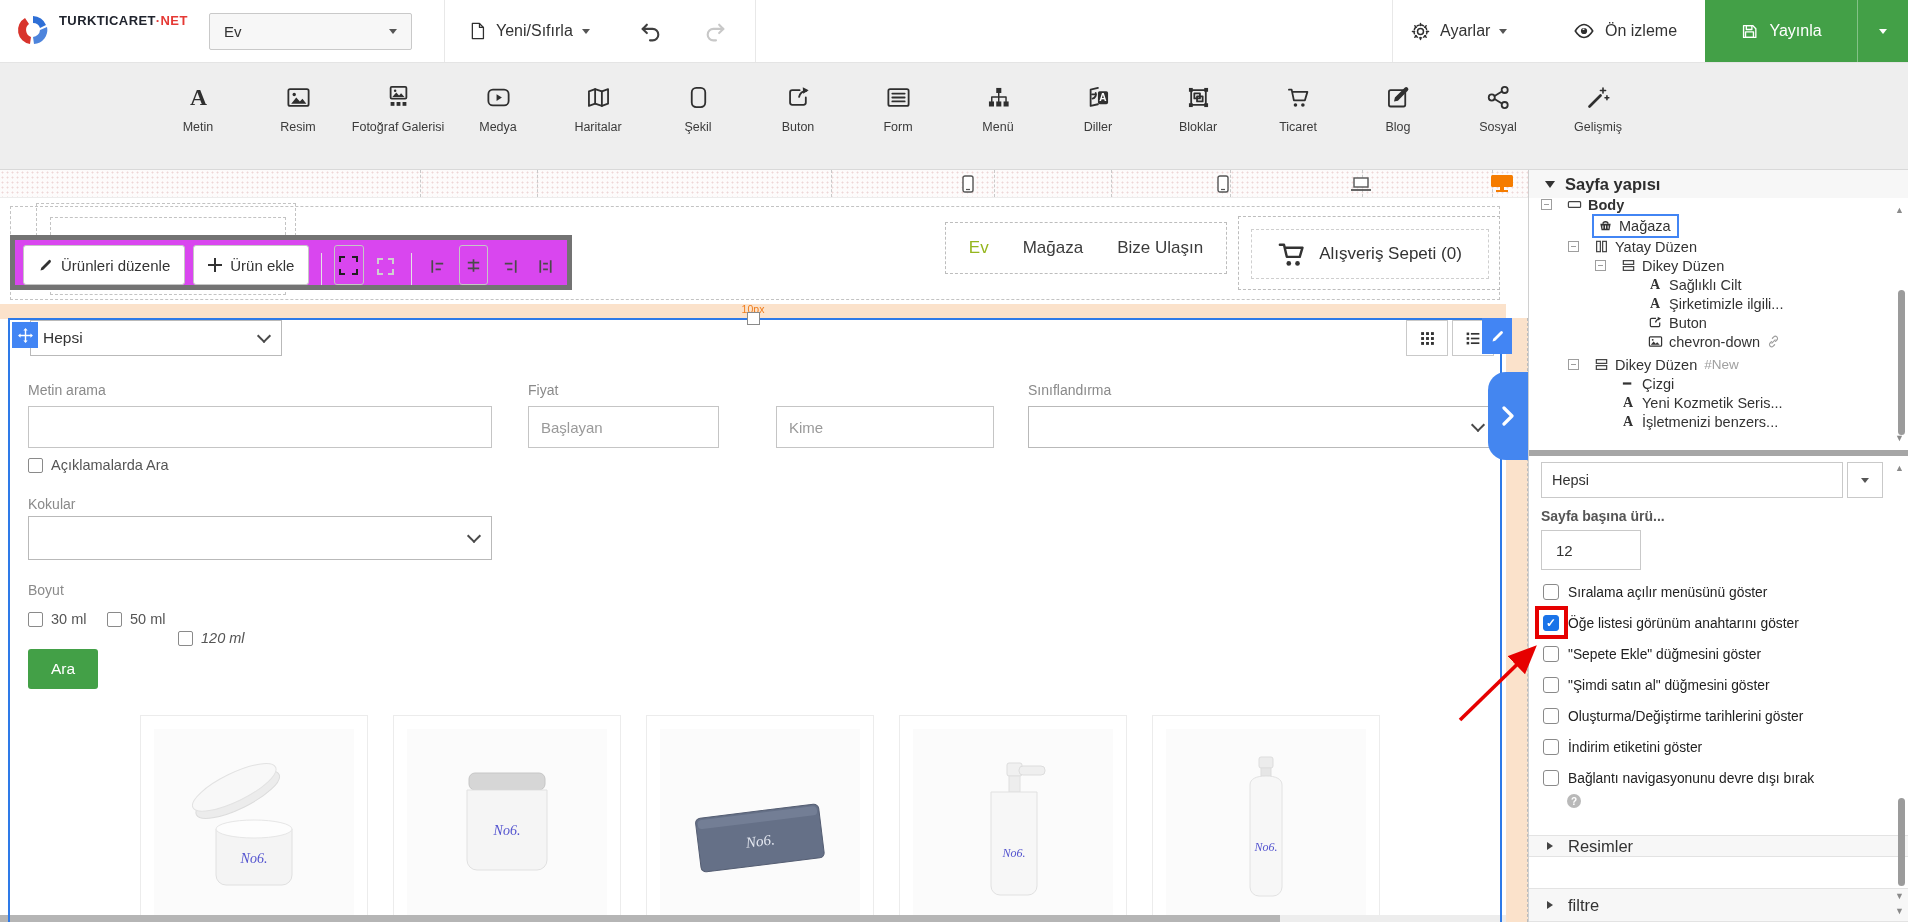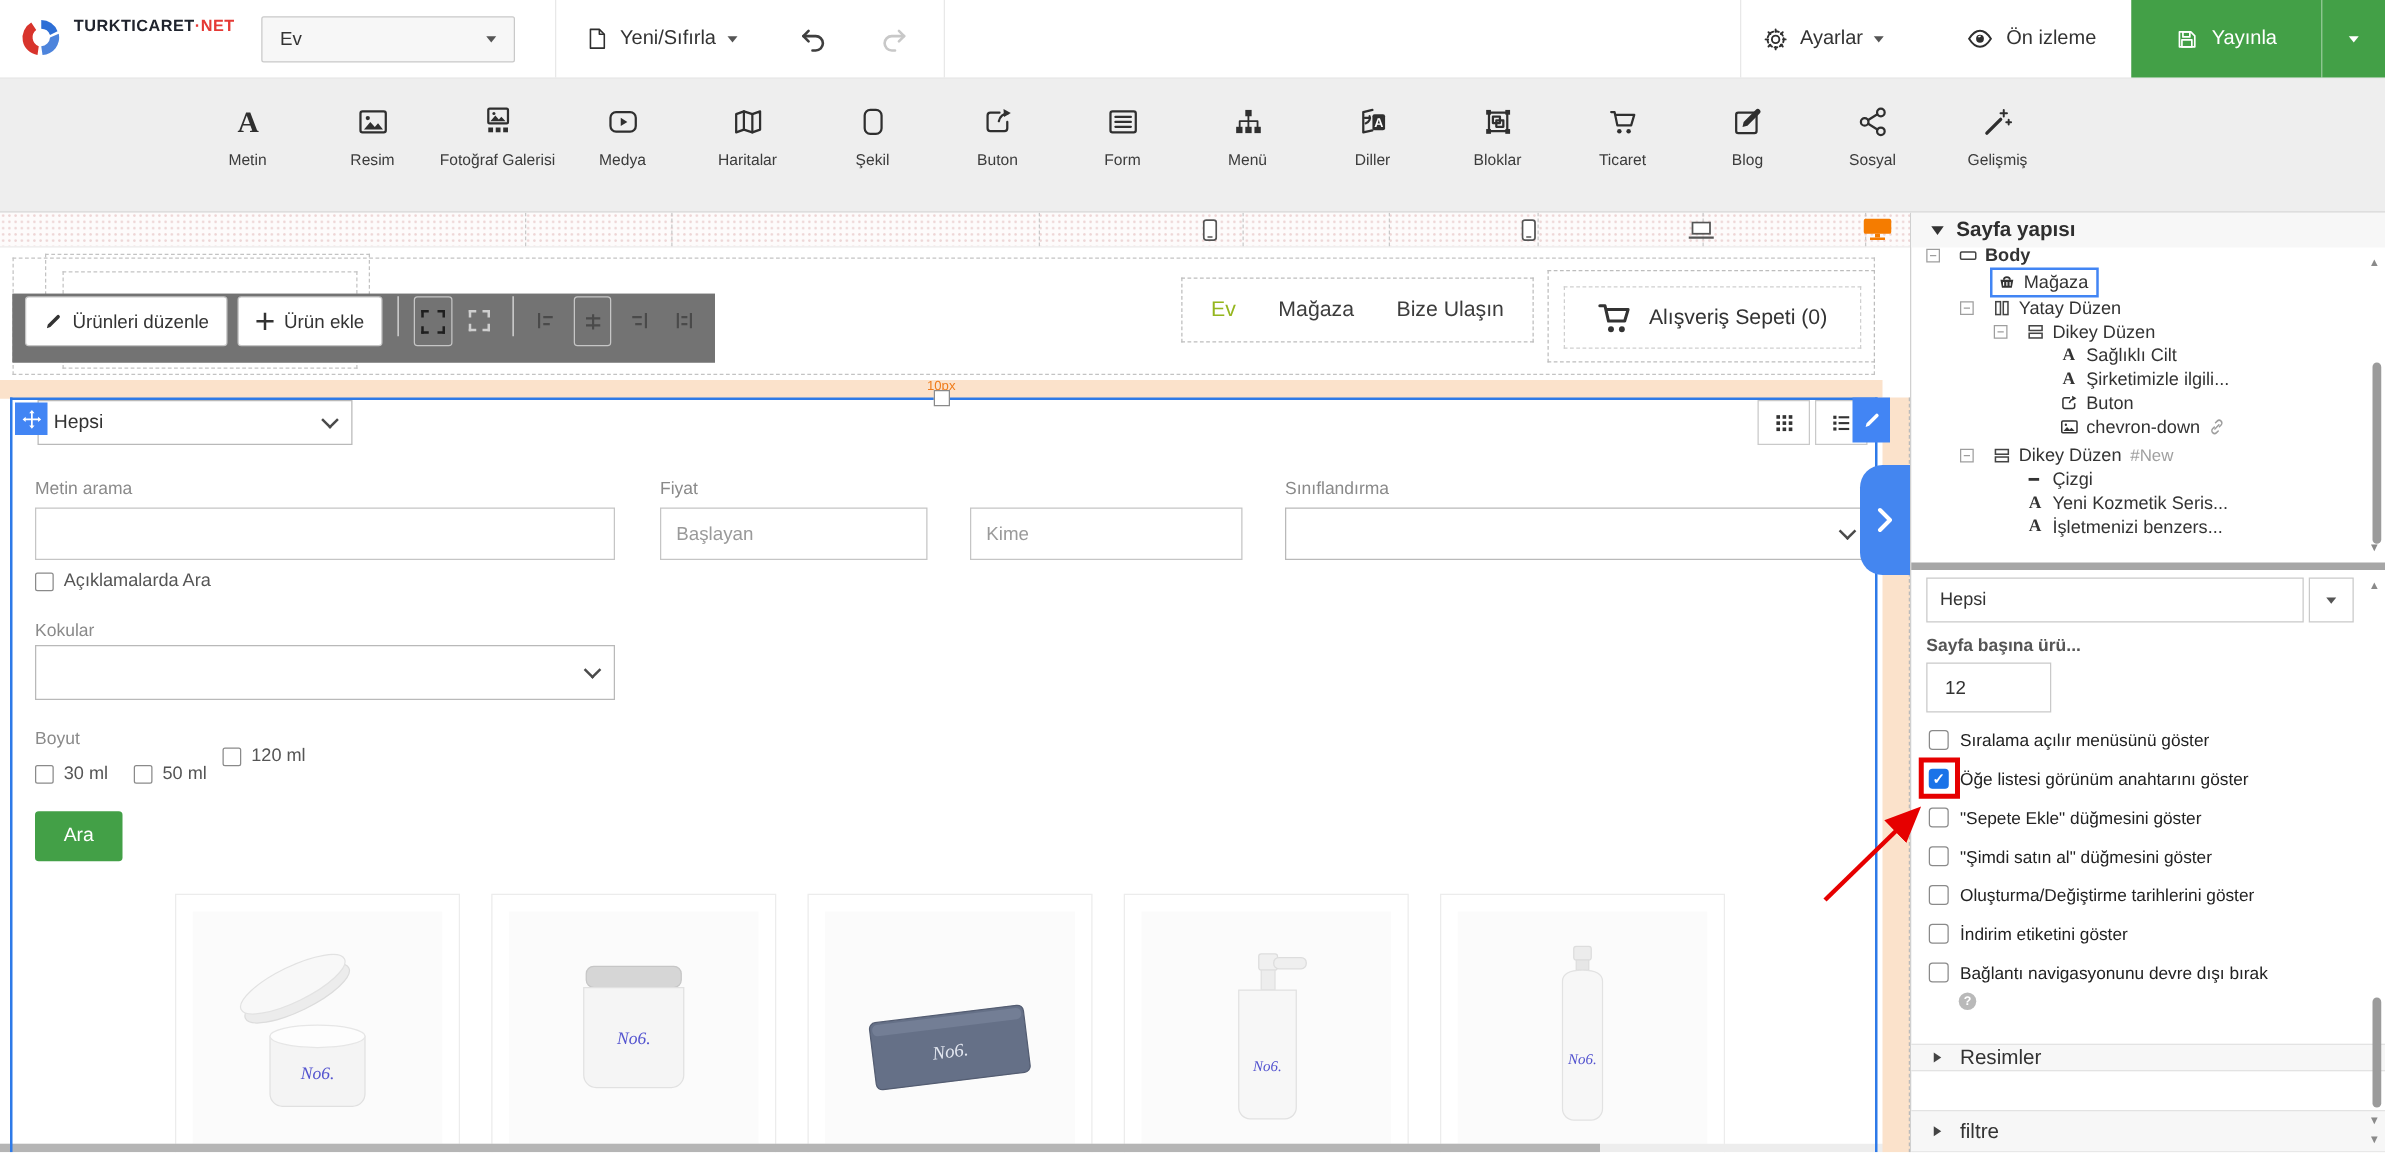--- a/index.html
+++ b/index.html
@@ -29,21 +29,21 @@
   
   #workspace{position:absolute;left:0;top:170px;width:1908px;height:752px;}
   #canvas{position:absolute;left:0;top:0;width:1528px;height:752px;background:#fff;overflow:hidden;}
 
   .ruler{position:absolute;left:0;top:0;width:1528px;height:27px;background-color:#fdfbfb;background-image:radial-gradient(circle,#eed6d6 .9px,transparent 1.1px);background-size:5px 5px;border-bottom:1px solid #ececec;}
   .rdash{position:absolute;top:0;height:27px;border-left:1px dashed #c9c9c9;}
   .dev{position:absolute;top:5px;}
 
   .dashed{position:absolute;border:1px dashed #c3c3c3;box-sizing:border-box;}
 
-  .ftb{position:absolute;left:10px;top:65px;width:562px;height:55px;background:#737373;border:2px solid #737373;box-sizing:border-box;display:flex;align-items:flex-start;padding:0 8px;gap:8px;z-index:5;}
+  .ftb{position:absolute;left:10px;top:65px;width:562px;height:55px;background:#d946ef;border:5px solid #737373;box-sizing:border-box;display:flex;align-items:flex-end;padding:0 8px;gap:8px;z-index:5;}
   .ftb-btn{height:38px;border:1px solid #c6c6c6;border-radius:3px;background:#fff;display:flex;align-items:center;gap:8px;padding:0 14px;font-size:15px;color:#333;cursor:pointer;white-space:nowrap;}
   .ftb-sep{width:1px;height:32px;background:#e3e3e3;margin:0 4px;}
   .icb{width:36px;height:38px;display:flex;align-items:center;justify-content:center;cursor:pointer;border-radius:3px;}
   .icb.framed{border:1px solid #c6c6c6;}
   .dotted-dark{width:15px;height:15px;border:2px dashed #1f1f1f;}
   .dotted-light{width:13px;height:13px;border:2px dashed #cfcfcf;}
   .al svg{width:19px;height:19px;}
 
   .navbox{position:absolute;left:945px;top:52px;width:282px;height:52px;border:1px dashed #bdbdbd;box-sizing:border-box;display:flex;align-items:center;justify-content:center;gap:34px;background:#fff;}
   .nav-item{font-size:17px;color:#3c3c3c;cursor:pointer;}
@@ -411,21 +411,21 @@
       </div>
       <div class="pencilbtn">
         <svg width="15" height="15" viewBox="0 0 24 24">
             <path d="M4 20 l1.2-4.6 L16.8 3.8 a2.2 2.2 0 0 1 3.2 3.2 L8.4 18.6 z" fill="#fff"></path>
           </svg>
       </div>
 
       <div class="c-label" style="left:28px;top:212px">Metin arama</div>
       <input class="c-input" style="left: 28px; top: 236px; width: 464px; height: 42px;">
       <div class="c-label" style="left:528px;top:212px">Fiyat</div>
-      <input class="c-input" style="left: 528px; top: 236px; width: 214px; height: 42px;" placeholder="Başlayan">
+      <input class="c-input" style="left: 528px; top: 236px; width: 191px; height: 42px;" placeholder="Başlayan">
       <input class="c-input" style="left: 776px; top: 236px; width: 218px; height: 42px;" placeholder="Kime">
       <div class="c-label" style="left:1028px;top:212px">Sınıflandırma</div>
       <div class="c-select" style="left:1028px;top:236px;width:468px;height:42px">
           <span></span>
           <span class="chev"></span>
         </div>
 
       <div class="cbrow" style="left:28px;top:287px">
         <span class="cb"></span>
         <span>Açıklamalarda Ara</span>
@@ -440,21 +440,21 @@
       <div class="c-label" style="left:28px;top:412px">Boyut</div>
       <div id="size-checkboxes">
           <div class="cbrow" style="left: 28px; top: 441px;">
             <span class="cb"></span>
             <span>30 ml</span>
           </div>
           <div class="cbrow" style="left: 107px; top: 441px;">
             <span class="cb"></span>
             <span>50 ml</span>
           </div>
-          <div class="cbrow" style="left: 178px; top: 427px;">
+          <div class="cbrow" style="left: 178px; top: 460px; font-style: italic;">
             <span class="cb"></span>
             <span>120 ml</span>
           </div>
         </div>
 
       <button class="ara-btn">Ara</button>
 
       <div id="products">
           <div class="card" style="left: 140px;"><span><svg viewBox="0 0 200 200">
                 <rect width="200" height="200" fill="#fbfbfb"></rect>

